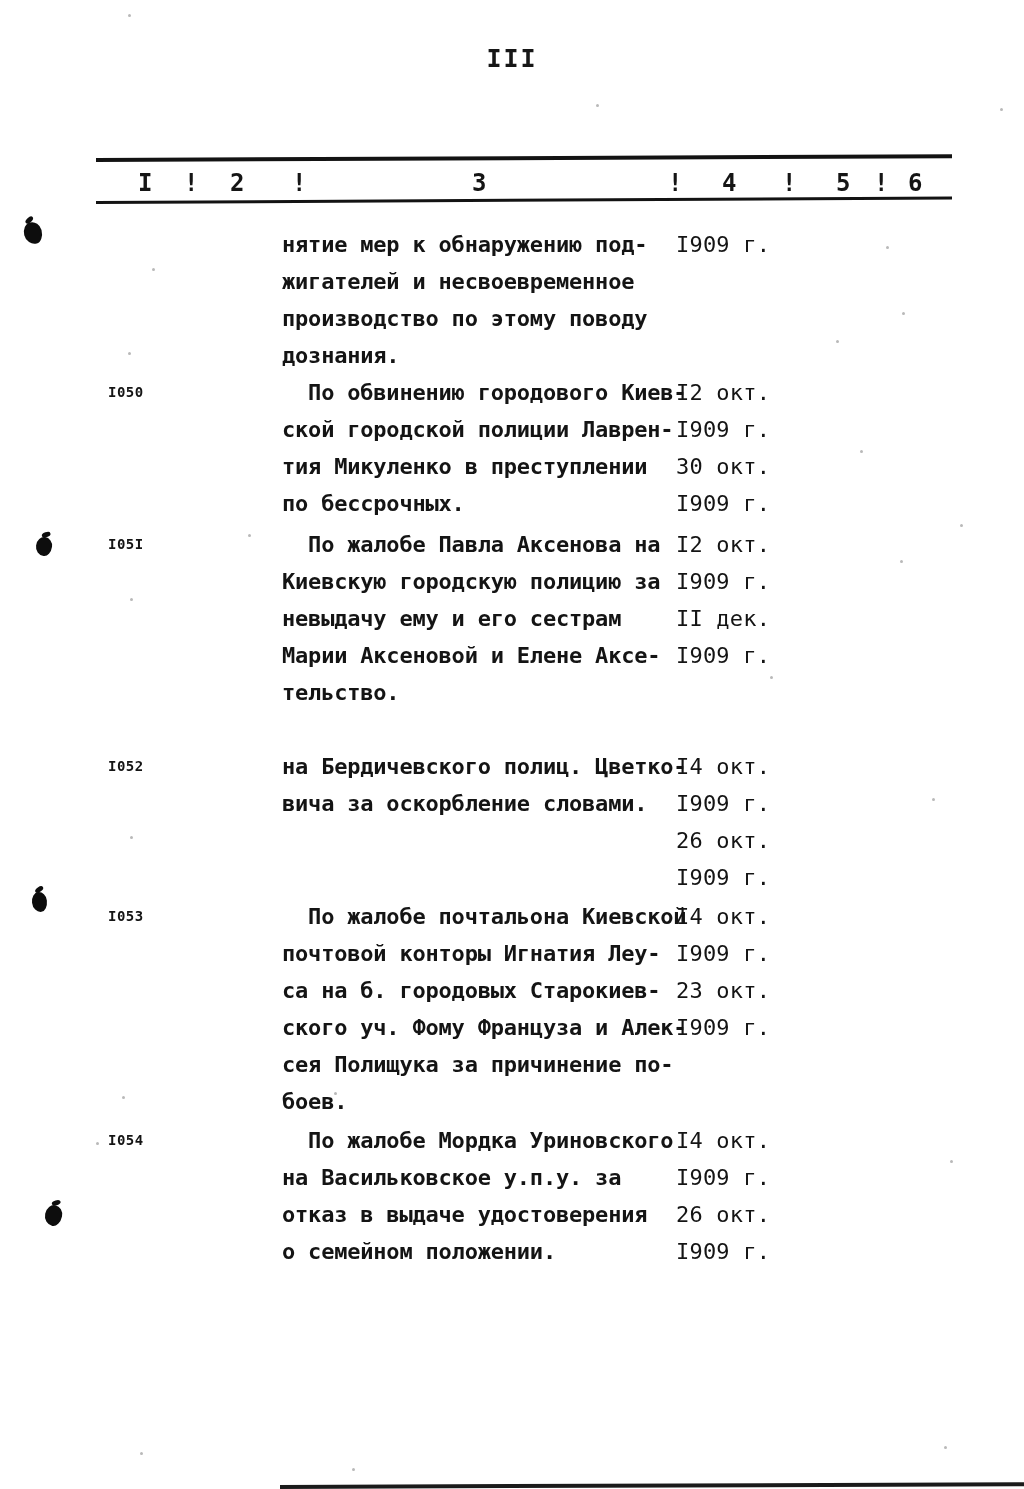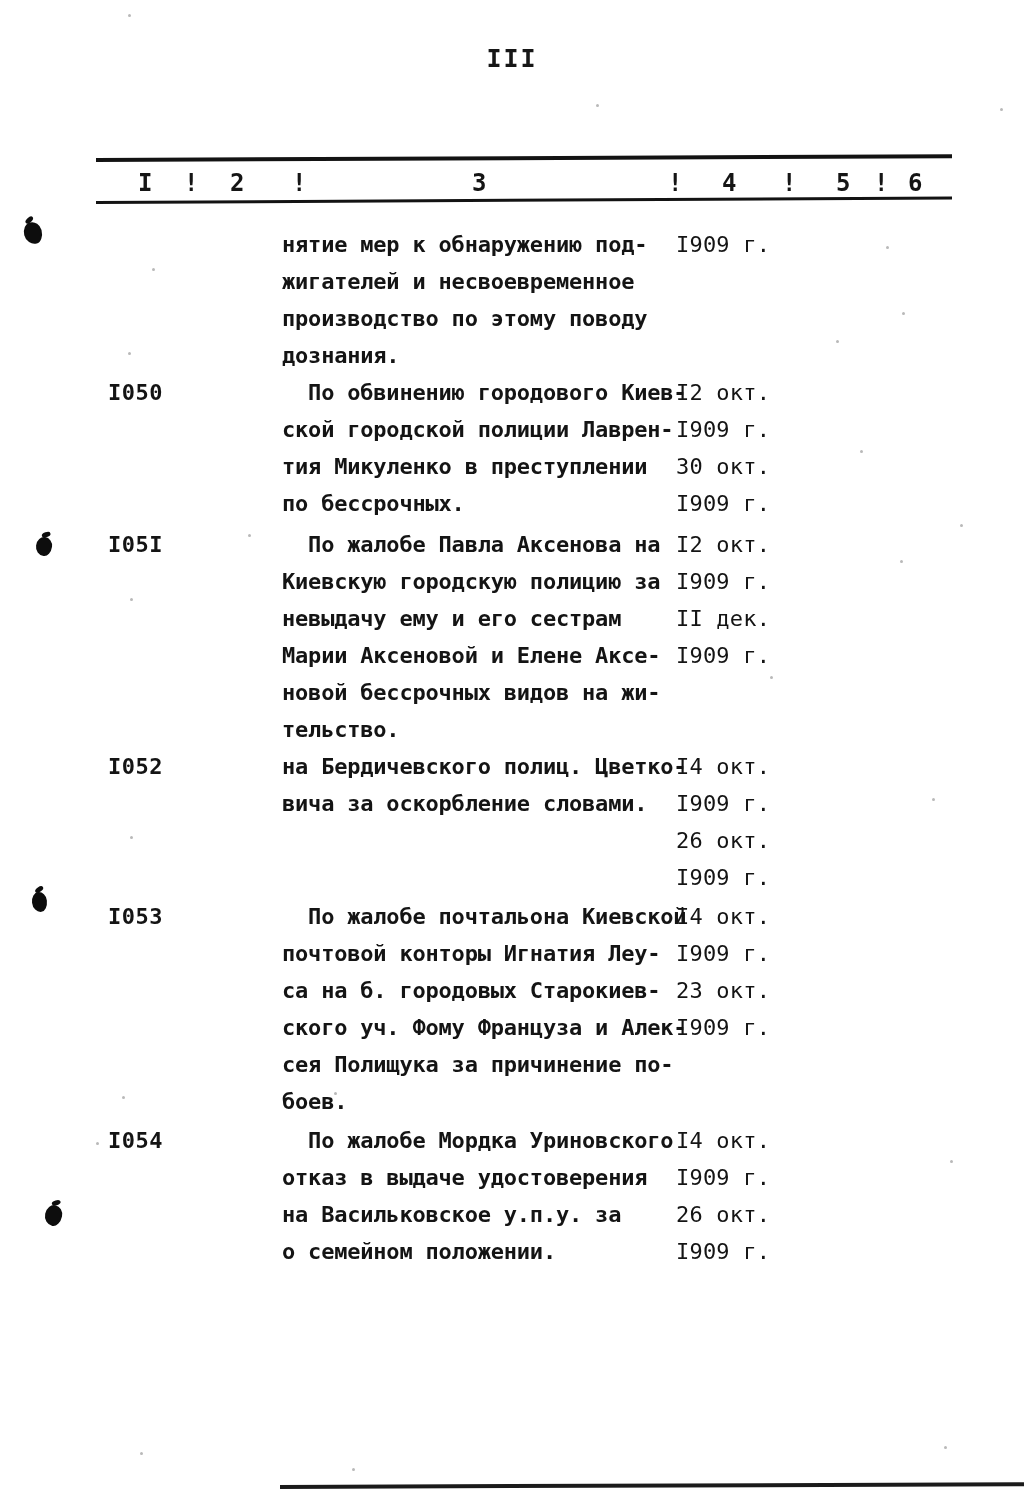--- a/index.html
+++ b/index.html
@@ -93,21 +93,21 @@
   }
   .entry {
     position: relative;
     width: 1024px;
   }
   .entry-num {
     position: absolute;
     left: 108px;
     top: 0;
     width: 150px;
-    font-size: 22px;
+    font-size: 14px;
     font-weight: 700;
     letter-spacing: 0.5px;
     line-height: 37px;
     color: #141414;
     white-space: nowrap;
   }
   .entry-body {
     position: absolute;
     left: 282px;
     top: 0;
@@ -225,21 +225,20 @@
           <div class="date-line">I909 г.</div>
         </div>
       </div>
       <div class="entry" style="height: 234px; position: absolute; top: 312px;">
         <div class="entry-num">I05I</div>
         <div class="entry-body">
           <div class="body-line">  По жалобе Павла Аксенова на</div>
           <div class="body-line">Киевскую городскую полицию за</div>
           <div class="body-line">невыдачу ему и его сестрам</div>
           <div class="body-line">Марии Аксеновой и Елене Аксе-</div>
-          <div class="body-line">новой бессрочных видов на жи-</div>
           <div class="body-line">тельство.</div>
         </div>
         <div class="entry-dates">
           <div class="date-line">I2 окт.</div>
           <div class="date-line">I909 г.</div>
           <div class="date-line">II дек.</div>
           <div class="date-line">I909 г.</div>
         </div>
       </div>
       <div class="entry" style="height: 160px; position: absolute; top: 534px;">
@@ -269,22 +268,22 @@
           <div class="date-line">I4 окт.</div>
           <div class="date-line">I909 г.</div>
           <div class="date-line">23 окт.</div>
           <div class="date-line">I909 г.</div>
         </div>
       </div>
       <div class="entry" style="height: 160px; position: absolute; top: 908px;">
         <div class="entry-num">I054</div>
         <div class="entry-body">
           <div class="body-line">  По жалобе Мордка Уриновского</div>
+          <div class="body-line">на Васильковское у.п.у. за</div>
           <div class="body-line">отказ в выдаче удостоверения</div>
-          <div class="body-line">на Васильковское у.п.у. за</div>
           <div class="body-line">о семейном положении.</div>
         </div>
         <div class="entry-dates">
           <div class="date-line">I4 окт.</div>
           <div class="date-line">I909 г.</div>
           <div class="date-line">26 окт.</div>
           <div class="date-line">I909 г.</div>
         </div>
       </div>
     </div>

